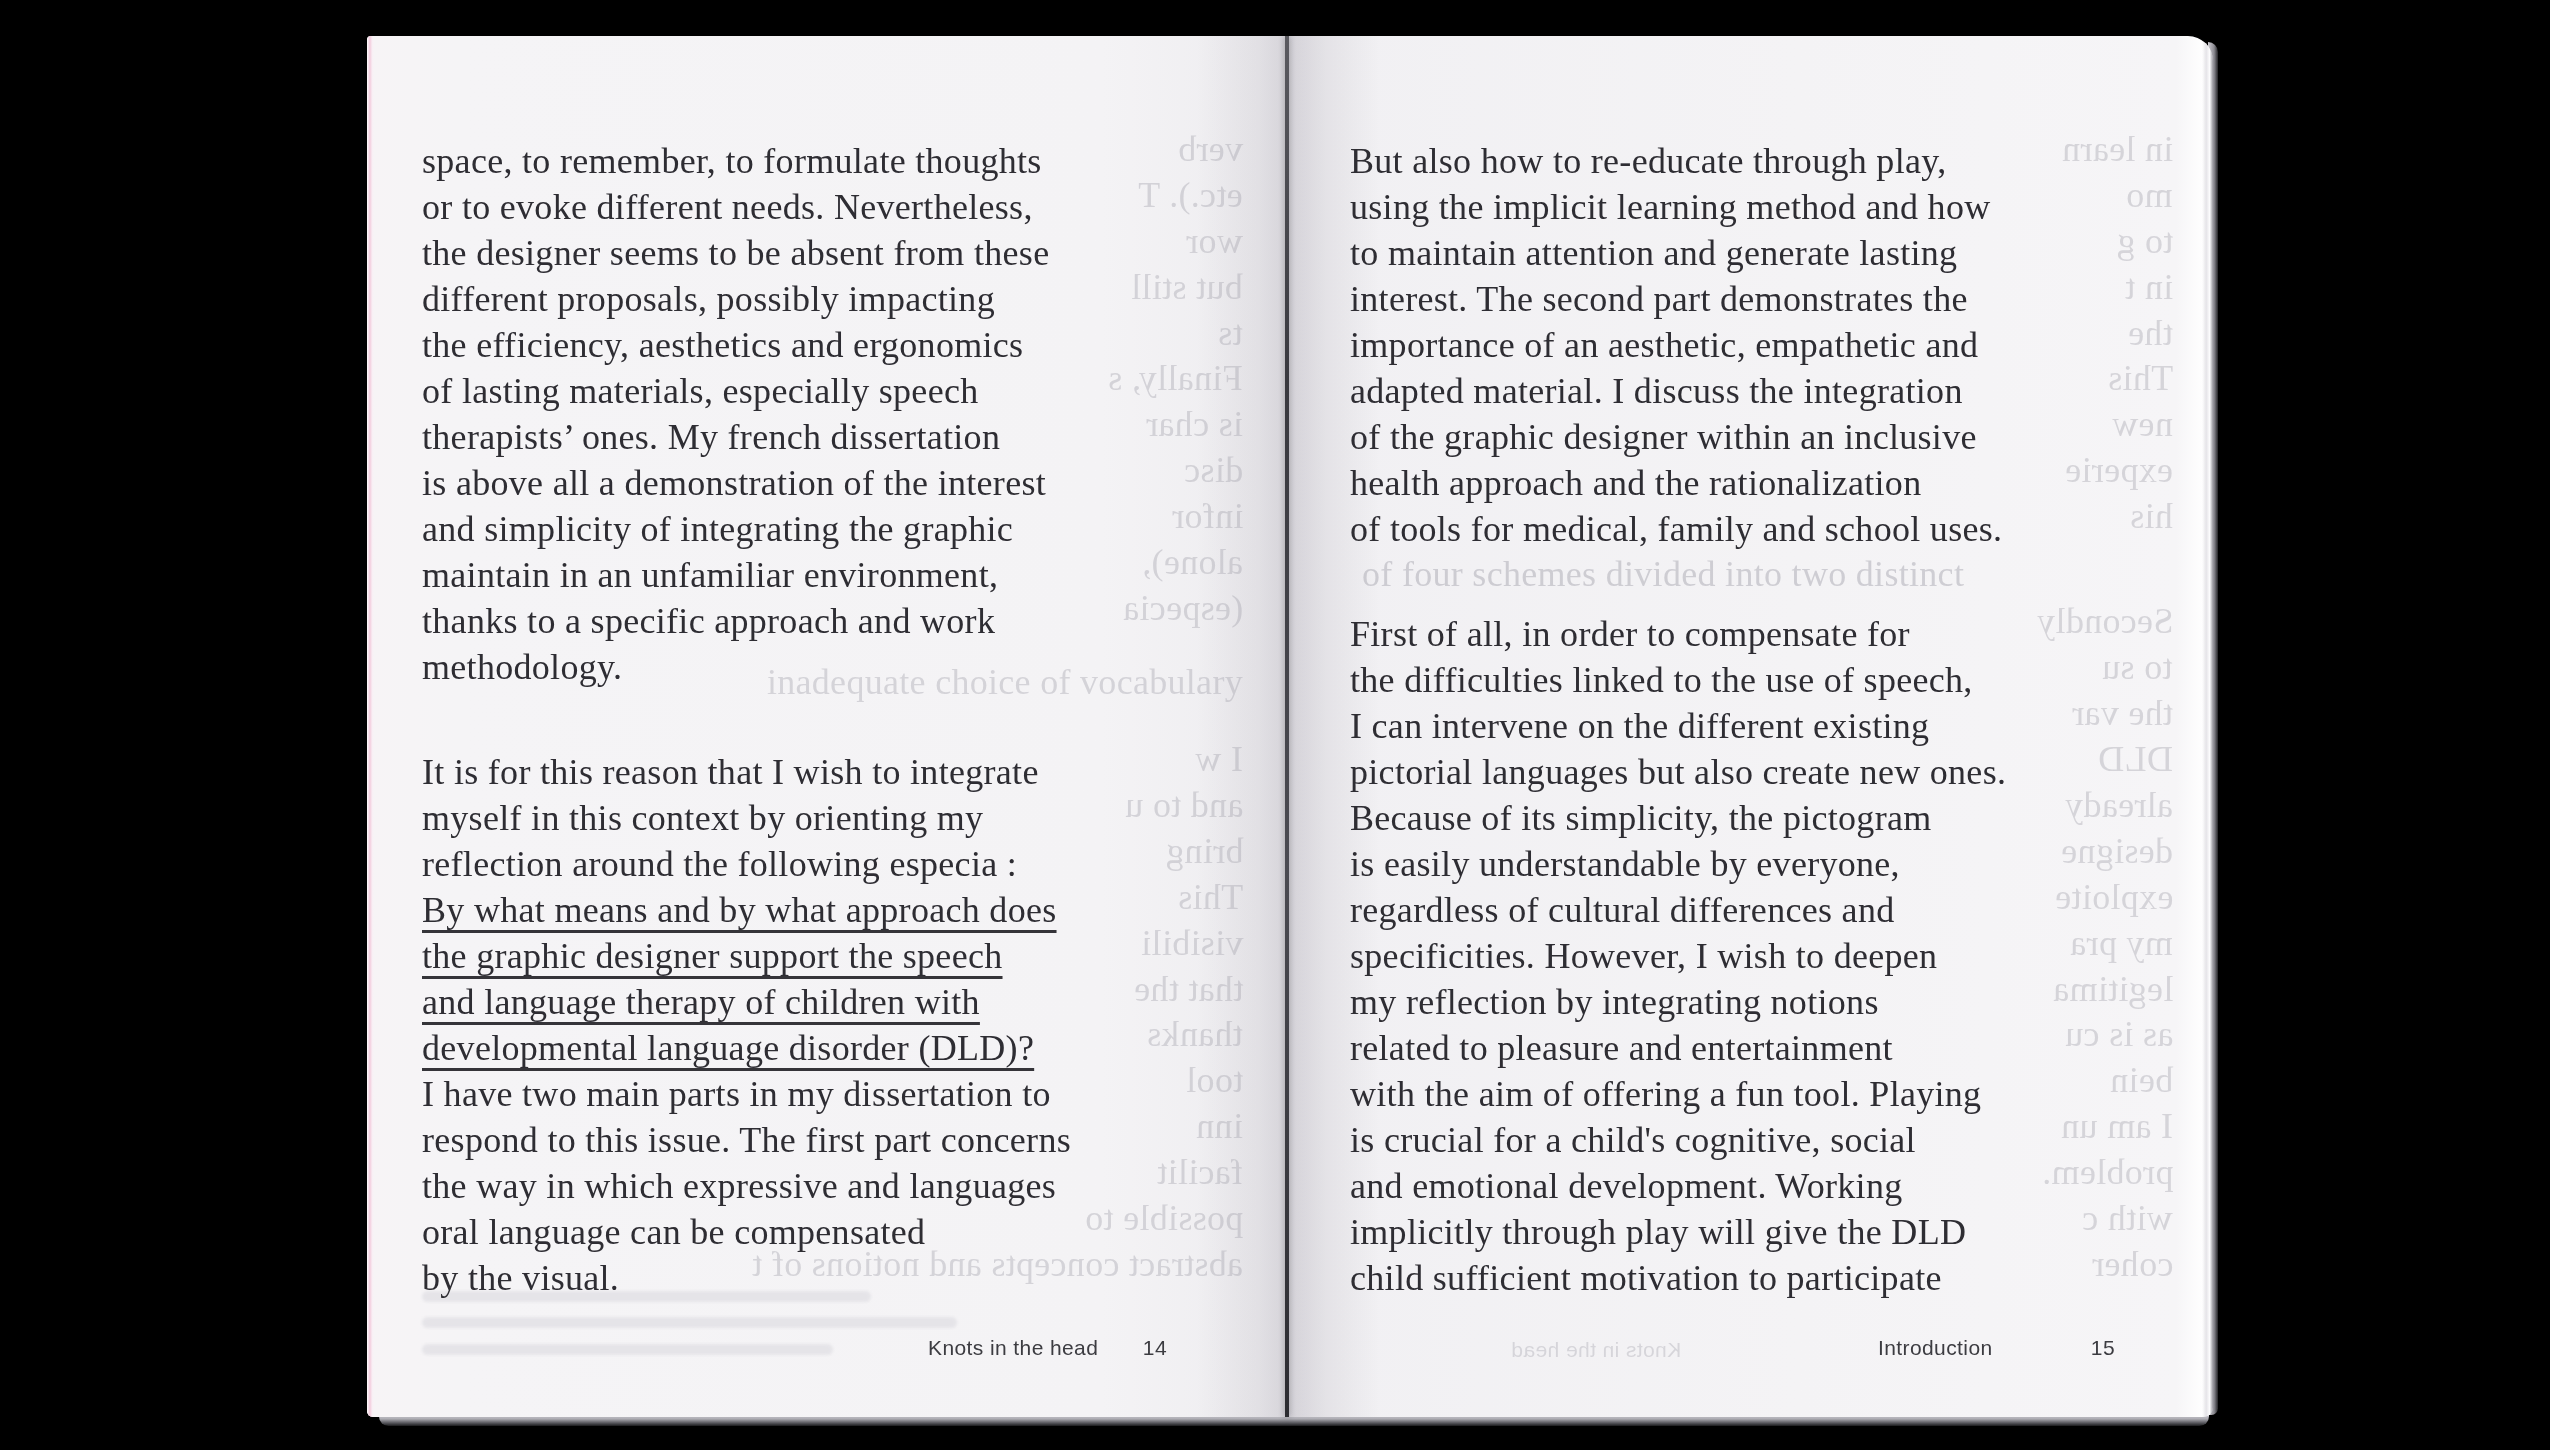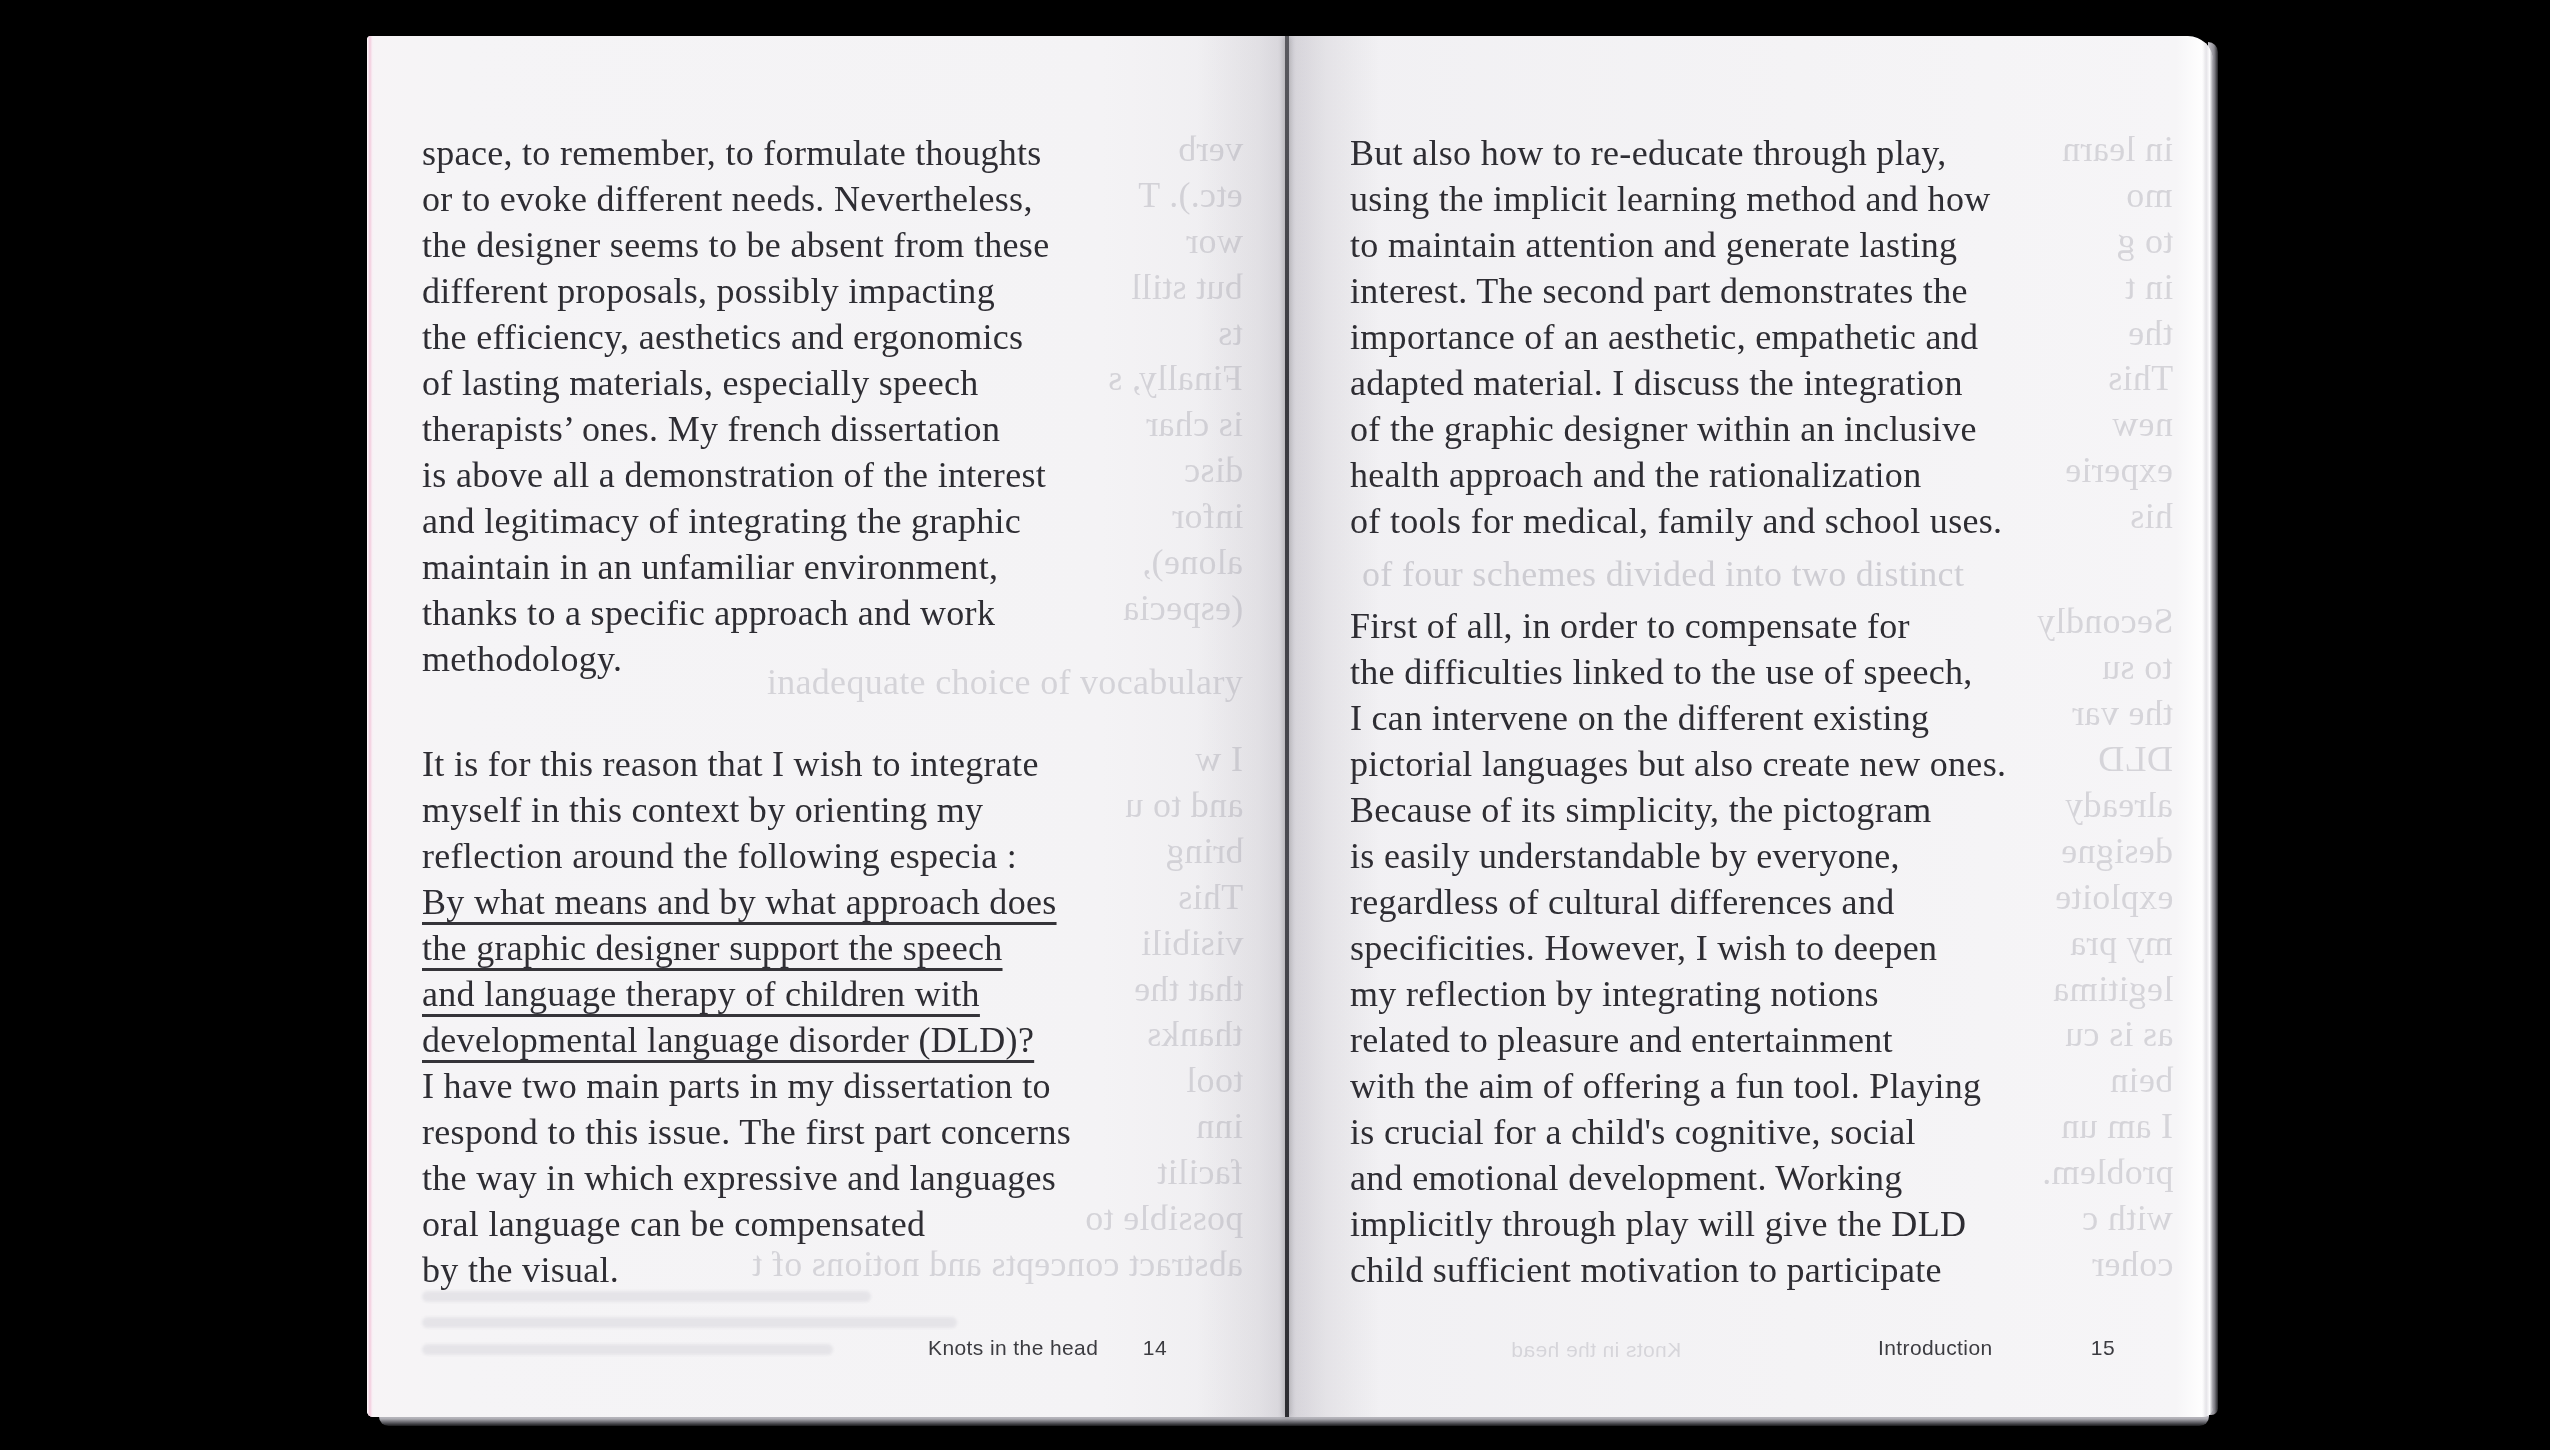--- a/index.html
+++ b/index.html
@@ -45,21 +45,21 @@
     box-shadow:0 0 6.7px rgba(20,20,25,.35);
   }
   .gutter-shade-l{position:absolute; right:0; top:0; bottom:0; width:91px; pointer-events:none;
     background:linear-gradient(90deg,rgba(60,50,70,0) 0%,rgba(60,50,70,.10) 100%);}
   .gutter-shade-r{position:absolute; left:0; top:0; bottom:0; width:91px; pointer-events:none;
     background:linear-gradient(270deg,rgba(60,50,70,0) 0%,rgba(60,50,70,.12) 100%);}
 
   .text-block{position:absolute; top:90px; font-size:36px; line-height:46px; letter-spacing:0.3px; z-index:3;}
   .page.left  .text-block{left:55px; width:755px;}
   .page.right .text-block{left:61px; width:765px;}
-  .para{margin:4px 0 59px 0;}
+  .para{margin:12px 0 59px 0;}
   .line{white-space:nowrap; height:46px;}
   .u{text-decoration:underline; text-decoration-thickness:2.9px; text-underline-offset:7.6px; text-decoration-color:#353439;}
 
   .ghost-layer{position:absolute; top:90px; bottom:0; z-index:2; font-size:36px; line-height:46px; pointer-events:none;}
   .page.left  .ghost-layer{left:55px; right:44px;}
   .page.right .ghost-layer{left:73px; right:40px;}
   .ghost-line{
     position:absolute; right:0; white-space:nowrap; color:var(--ghost); opacity:.38;
     filter:blur(0.6px); letter-spacing:0.3px;
   }
@@ -123,21 +123,21 @@
       <div class="text-block">
           <div class="para">
             <div class="line"><span>space, to remember, to formulate thoughts</span></div>
             <div class="line"><span>or to evoke different needs. Nevertheless,</span></div>
             <div class="line"><span>the designer seems to be absent from these</span></div>
             <div class="line"><span>different proposals, possibly impacting</span></div>
             <div class="line"><span>the efficiency, aesthetics and ergonomics</span></div>
             <div class="line"><span>of lasting materials, especially speech</span></div>
             <div class="line"><span>therapists’ ones. My french dissertation</span></div>
             <div class="line"><span>is above all a demonstration of the interest</span></div>
-            <div class="line"><span>and legitimacy of integrating the graphic</span></div>
+            <div class="line"><span>and simplicity of integrating the graphic</span></div>
             <div class="line"><span>maintain in an unfamiliar environment,</span></div>
             <div class="line"><span>thanks to a specific approach and work</span></div>
             <div class="line"><span>methodology.</span></div>
           </div>
           <div class="para">
             <div class="line"><span>It is for this reason that I wish to integrate</span></div>
             <div class="line"><span>myself in this context by orienting my</span></div>
             <div class="line"><span>reflection around the following especia :</span></div>
             <div class="line"><span class="u">By what means and by what approach does</span></div>
             <div class="line"><span class="u">the graphic designer support the speech</span></div>

